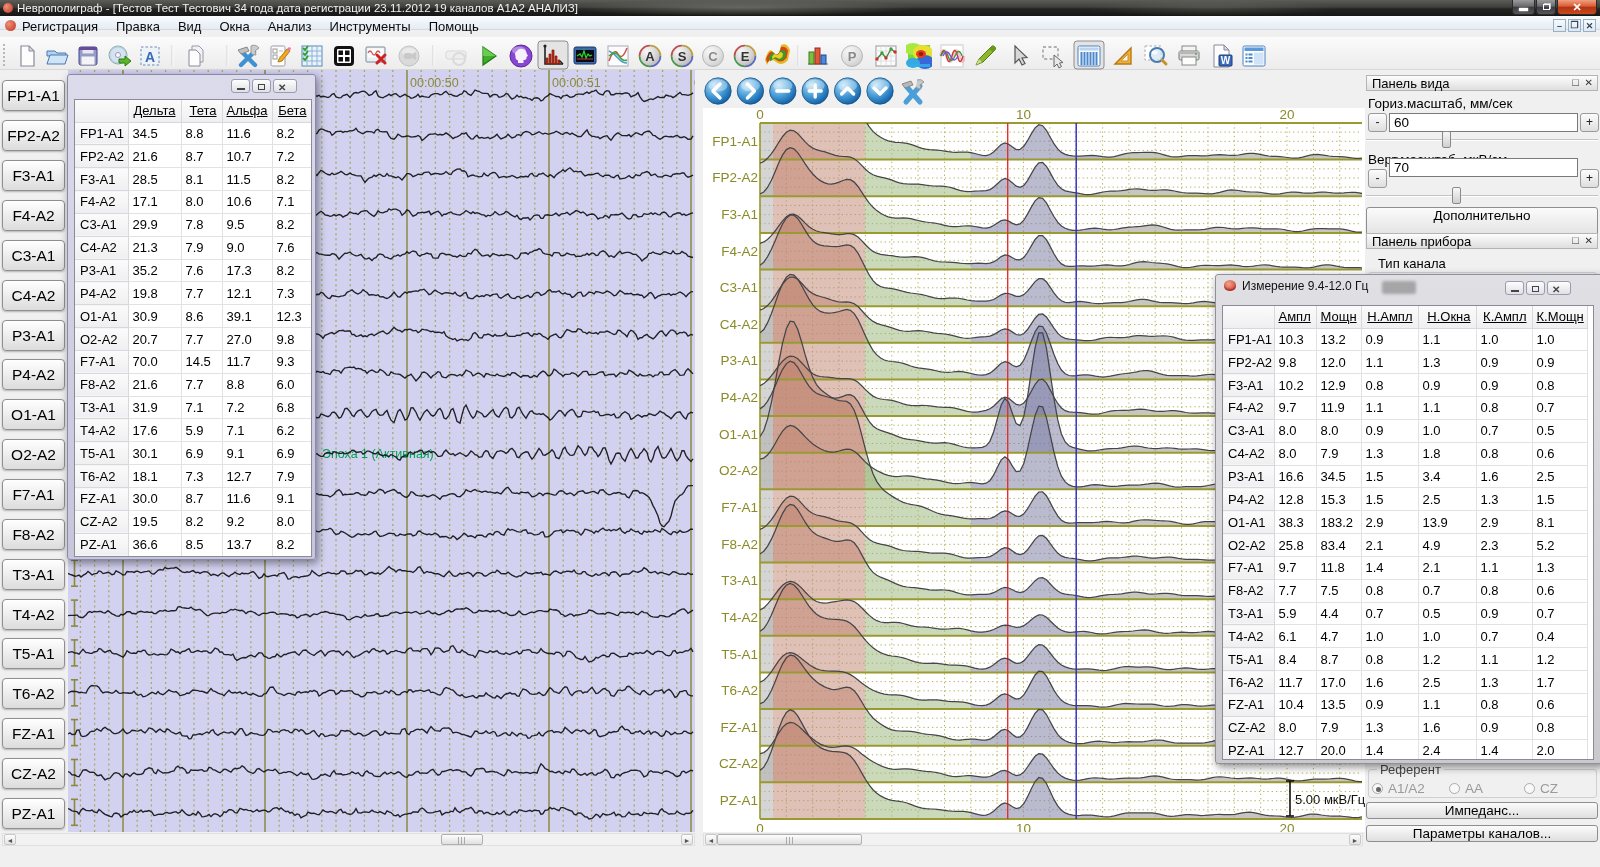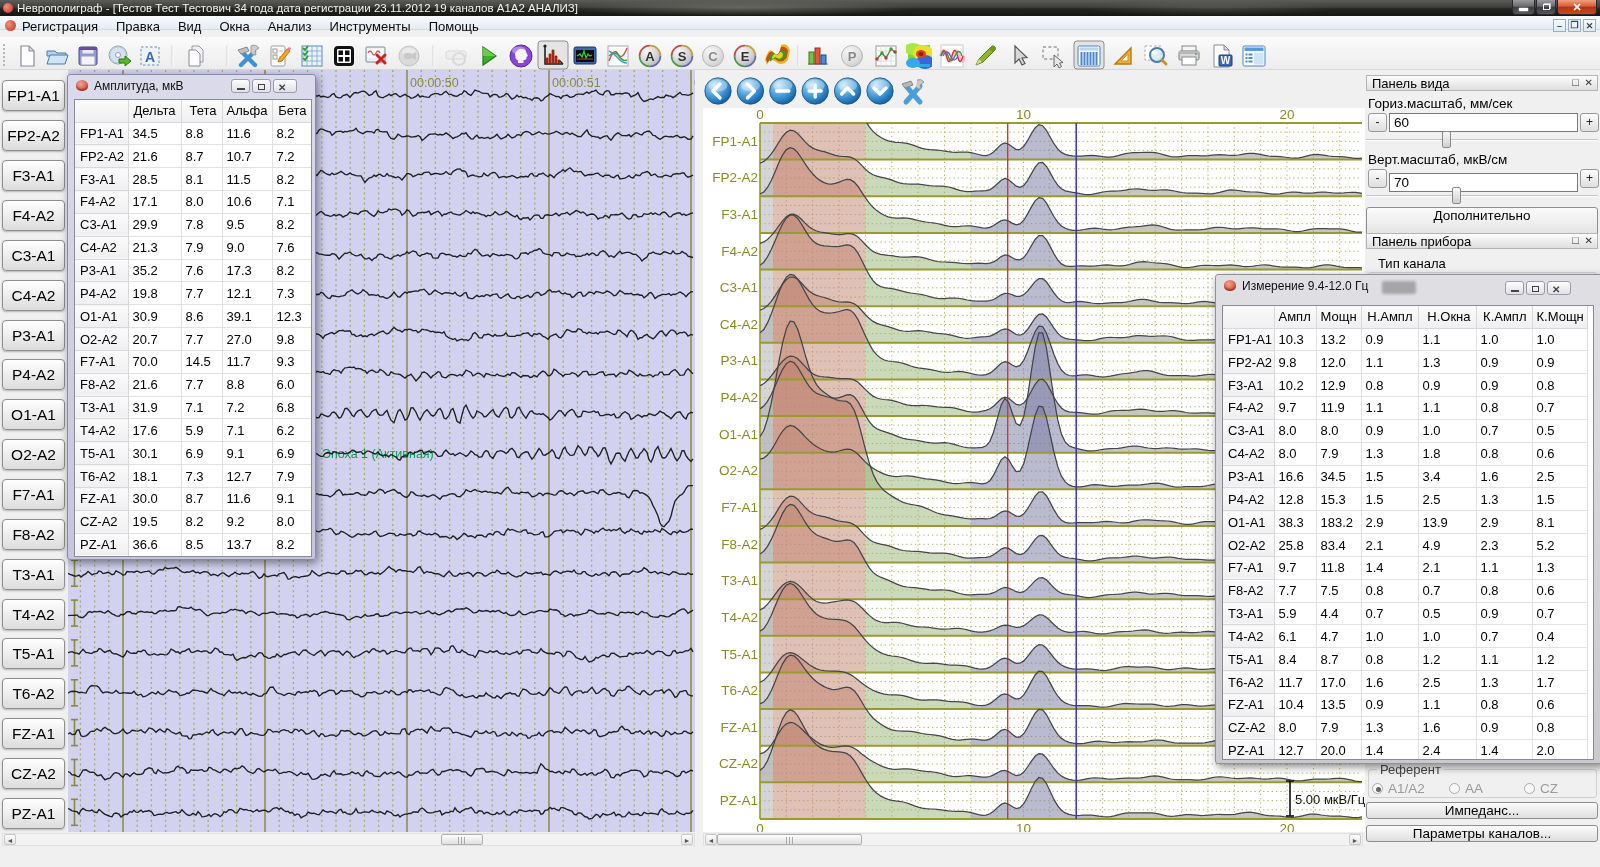--- a/index.html
+++ b/index.html
@@ -33,21 +33,21 @@
 .appico { position:absolute; left:8px; top:5px; width:12px; height:11px; border-radius:50% 50% 45% 45%;
   background:radial-gradient(circle at 38% 35%, #f4a088, #c84030); box-shadow:inset 0 -2px 2px rgba(120,10,5,.5); }
 .wtext { position:absolute; left:26px; top:4px; font-size:12px; color:#111; }
 .wtable { position:absolute; background:#fff; border:1px solid #8a8a9a; overflow:hidden; }
 .dtab { border-collapse:collapse; table-layout:fixed; font-size:13px; color:#000; }
 .dtab tr { height:22.85px; }
 .dtab tr.hd { height:22px; }
 .dtab th { background:linear-gradient(#fbfbfb,#efeff1); border:1px solid #d8d8dc; border-top:none; border-left:none;
   font-weight:normal; text-align:left; padding-left:5px; }
 .dtab td { background:#fff; border:1px solid #e2e2e6; border-top:none; border-left:none; padding-left:4px; }
-.dtab td.h { background:linear-gradient(#fbfbfb,#efeff1); text-align:right; padding-right:5px; border-color:#d8d8dc; }
+.dtab td.h { background:linear-gradient(#fbfbfb,#efeff1); text-align:right; padding-right:5px; border-color:#d8d8dc;text-decoration:underline; }
 .sbar { position:absolute; top:833px; height:13px; background:#f2f2f2; border:1px solid #e0e0e0; }
 .sarr { position:absolute; top:0; width:12px; height:11px; font-size:7px; color:#555; text-align:center; line-height:11px;
   background:linear-gradient(#fdfdfd,#e4e4e4); border:1px solid #c8c8c8; border-radius:2px; }
 .sthumb { position:absolute; top:0; height:11px; background:linear-gradient(#fdfdfd,#e0e0e0);
   border:1px solid #b0b0b0; border-radius:2px; }
 .grip { position:absolute; left:50%; top:2px; margin-left:-4px; width:8px; height:7px;
   background:repeating-linear-gradient(90deg,#aaa 0,#aaa 1px,transparent 1px,transparent 3px); }
 .phead { position:absolute; left:1366px; width:232px; height:16px; background:linear-gradient(#fdfdfd,#dedede);
   border:1px solid #b4b4b4; font-size:13px; color:#000; }
 .phead span:first-child { position:absolute; left:5px; top:0px; }
@@ -807,21 +807,21 @@
     <span class="px2">✕</span>
   </div>
 <div class="plabel" style="top:96px">Гориз.масштаб, мм/сек</div>
 <div class="sbtn" style="left:1368px;top:113px">-</div>
 <div class="sfield" style="top:113px">60</div>
 <div class="sbtn" style="left:1580px;top:113px">+</div>
 <div class="sgroove" style="top:139px"></div>
 <div class="sthumb2" style="left:1442px;top:131px"></div>
 <div class="plabel" style="top:152px">Верт.масштаб, мкВ/см</div>
 <div class="sbtn" style="left:1368px;top:169px">-</div>
-<div class="sfield" style="top:173px">70</div>
+<div class="sfield" style="top:158px">70</div>
 <div class="sbtn" style="left:1580px;top:169px">+</div>
 <div class="sgroove" style="top:195px"></div>
 <div class="sthumb2" style="left:1452px;top:187px"></div>
 <div class="bigbtn" style="top:207px;height:33px">Дополнительно</div>
 <div class="phead" style="top:233px">
     <span>Панель прибора</span>
     <span class="pico">□</span>
     <span class="px2">✕</span>
   </div>
 <div class="plabel" style="left:1378px;top:256px;font-size:13px">Тип канала</div>
@@ -832,24 +832,20 @@
     <div style="position:absolute;left:3px;top:3px;width:5px;height:5px;border-radius:50%;background:#666"></div>
   </div>
 <div style="position:absolute;left:1388px;top:781px;font:13.5px 'Liberation Sans',sans-serif;color:#9a9a9a">А1/А2</div>
 <div style="position:absolute;left:1449px;top:783px;width:11px;height:11px;border:1px solid #aaa;border-radius:50%;background:#f8f8f8"></div>
 <div style="position:absolute;left:1465px;top:781px;font:13.5px 'Liberation Sans',sans-serif;color:#9a9a9a">АА</div>
 <div style="position:absolute;left:1524px;top:783px;width:11px;height:11px;border:1px solid #aaa;border-radius:50%;background:#f8f8f8"></div>
 <div style="position:absolute;left:1540px;top:781px;font:13.5px 'Liberation Sans',sans-serif;color:#9a9a9a">CZ</div>
 <div class="bigbtn" style="top:802px;height:17px">Импеданс...</div>
 <div class="bigbtn" style="top:825px;height:17px">Параметры каналов...</div>
 <div id="ampwin">
- <div class="wtitle">
-      <span class="appico"></span>
-      <span class="wtext">Амплитуда, мкВ</span>
-    </div>
  <div style="position:absolute;left:163px;top:4px;width:19px;height:14px;background:linear-gradient(#fefefe,#e0e0e6);border:1px solid #9a9ab0;border-radius:3px">
       <div style="position:absolute;left:5px;top:8px;width:8px;height:2px;background:#444"></div>
     </div>
     <div style="position:absolute;left:184px;top:4px;width:19px;height:14px;background:linear-gradient(#fefefe,#e0e0e6);border:1px solid #9a9ab0;border-radius:3px">
       <div style="position:absolute;left:5px;top:4px;width:7px;height:6px;border:1px solid #444"></div>
     </div>
     <div style="position:absolute;left:205px;top:4px;width:24px;height:14px;background:linear-gradient(#fefefe,#e0e0e6);border:1px solid #9a9ab0;border-radius:3px">
       <div style="position:absolute;left:4px;top:2px;width:14px;height:9px;font:bold 10px 'Liberation Sans',sans-serif;color:#444">✕</div>
     </div>
  <div class="wtable" style="left:6px;top:24px;width:238px;height:458px">

